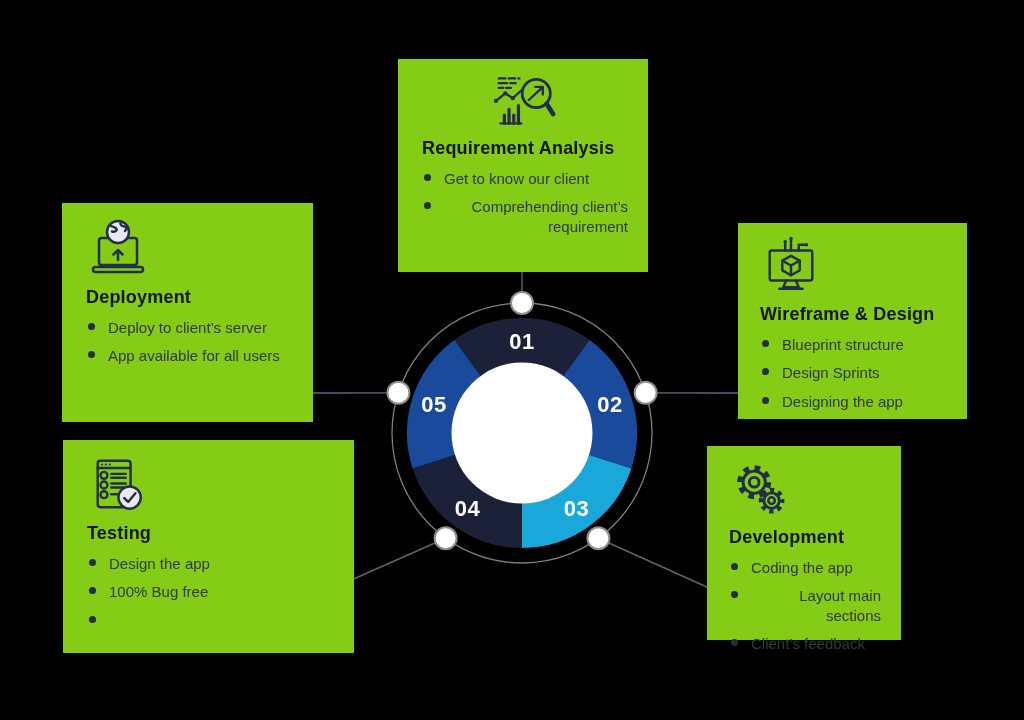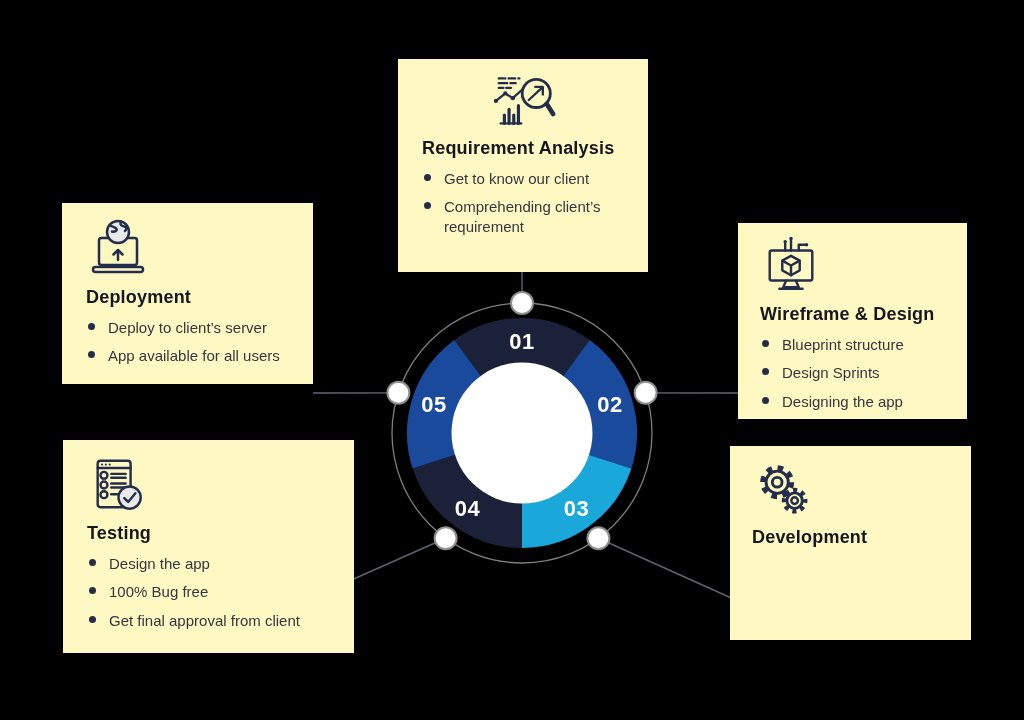--- a/index.html
+++ b/index.html
@@ -2,39 +2,39 @@
 <html><head>
 <meta charset="utf-8">
 <style>
   html,body{margin:0;padding:0}
   body{
     width:1024px;height:720px;position:relative;overflow:hidden;
     background:#000000;
     font-family:"Liberation Sans", sans-serif;
   }
   .panel{
-    position:absolute;background:#fef9c3;box-sizing:border-box;
+    position:absolute;background:#84cc16;box-sizing:border-box;
     padding:30px 20px 10px 24px;
   }
   #panel-req{left:398px;top:59px;width:250px;height:213px;padding-top:11px}
-  #panel-dep{left:62px;top:203px;width:251px;height:181px;padding-top:16px}
+  #panel-dep{left:62px;top:203px;width:251px;height:219px;padding-top:16px}
   #panel-wir{left:738px;top:223px;width:229px;height:196px;padding-top:13px;padding-left:22px}
   #panel-tes{left:63px;top:440px;width:291px;height:213px;padding-top:15px}
-  #panel-dev{left:730px;top:446px;width:241px;height:194px;padding-top:13px;padding-left:22px}
+  #panel-dev{left:707px;top:446px;width:194px;height:194px;padding-top:13px;padding-left:22px}
   .icon{height:60px;margin-bottom:9px;display:flex;align-items:flex-end}
   .icon svg{height:60px;display:block}
   .icon-center{justify-content:center}
   .panel h2{
     margin:0 0 10px 0;font-size:18px;line-height:1.1;
     color:#15161f;letter-spacing:.2px;font-weight:700;
   }
   .bullets{list-style:none;margin:0;padding:0}
   .bullets li{
     display:flex;align-items:flex-start;gap:13px;
-    margin-bottom:9px;font-size:15px;line-height:1.3;color:#35363f;
+    margin-bottom:9px;font-size:15px;line-height:1.3;color:#35363f;text-align:right;
   }
   .dot{flex:0 0 auto;width:7px;height:7px;border-radius:50%;background:#232c49;margin-top:5px;margin-left:2px}
   #cycle-svg{position:absolute;left:0;top:0}
   .num{
     font-family:"Liberation Sans", sans-serif;font-weight:700;font-size:22px;
     fill:#ffffff;text-anchor:middle;letter-spacing:.5px;
   }
   .ic{stroke:#242e4c;fill:none;stroke-width:2.5;stroke-linecap:round;stroke-linejoin:round}
 </style>
 </head>
@@ -157,20 +157,34 @@
         <circle cx="26" cy="24" r="11.5" stroke-width="3"></circle>
         <circle cx="26" cy="24" r="14.8" stroke-width="5.5" stroke-dasharray="5.8 5.82" stroke-linecap="butt"></circle>
         <circle cx="26" cy="24" r="5" stroke-width="3"></circle>
         <circle cx="44" cy="43" r="8" stroke-width="3"></circle>
         <circle cx="44" cy="43" r="11" stroke-width="4.5" stroke-dasharray="4.3 4.34" stroke-dashoffset="2" stroke-linecap="butt"></circle>
         <circle cx="44" cy="43" r="3.4" stroke-width="2.6"></circle>
       </g>
     </svg>
   </div>
   <h2>Development</h2>
+  <ul class="bullets">
+    <li>
+        <span class="dot"></span>
+        <span>Coding the app</span>
+      </li>
+    <li>
+        <span class="dot"></span>
+        <span>Layout main sections</span>
+      </li>
+    <li>
+        <span class="dot"></span>
+        <span>Client’s feedback</span>
+      </li>
+  </ul>
 </div>
 
 <div class="panel" id="panel-tes">
   <div class="icon">
     <svg viewBox="0 0 64 62" width="62" height="58">
       <g class="ic" stroke-width="2.4">
         <rect x="11" y="6" width="34" height="48" rx="3"></rect>
         <path d="M11 13.5 H45"></path>
         <circle cx="15.5" cy="9.8" r="1.1" fill="#242e4c" stroke="none"></circle>
         <circle cx="19.5" cy="9.8" r="1.1" fill="#242e4c" stroke="none"></circle>
@@ -191,21 +205,20 @@
     <li>
         <span class="dot"></span>
         <span>Design the app</span>
       </li>
     <li>
         <span class="dot"></span>
         <span>100% Bug free</span>
       </li>
     <li>
         <span class="dot"></span>
-        <span>Get final approval from client</span>
       </li>
   </ul>
 </div>
 
 <div class="panel" id="panel-dep">
   <div class="icon">
     <svg viewBox="0 0 64 60" width="64" height="58">
       <g class="ic">
         <rect x="13" y="19" width="38" height="27" rx="2.5"></rect>
         <rect x="7" y="48" width="50" height="5" rx="2.5"></rect>

